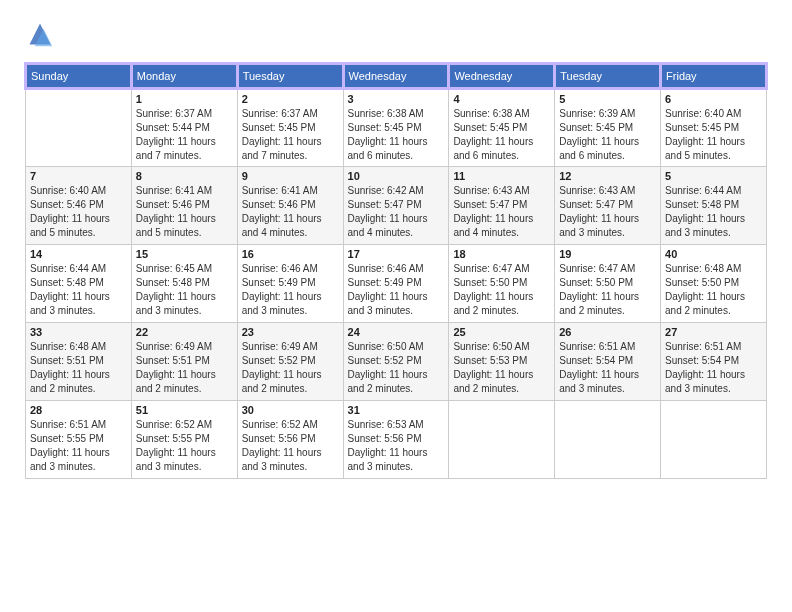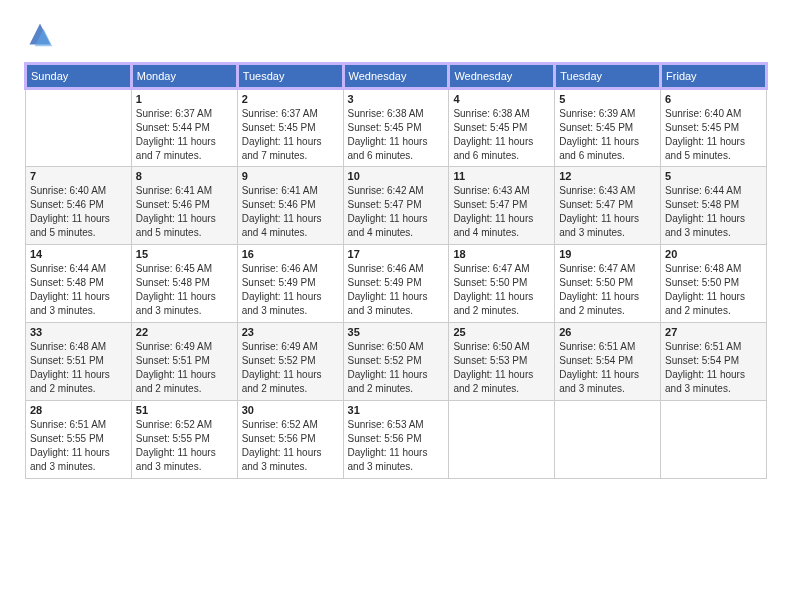--- a/index.html
+++ b/index.html
@@ -205,39 +205,39 @@
           </td>
           <td>
             <div class="day-number">18</div>
             <div class="day-info">Sunrise: 6:47 AM<br>Sunset: 5:50 PM<br>Daylight: 11 hours and 2 minutes.</div>
           </td>
           <td>
             <div class="day-number">19</div>
             <div class="day-info">Sunrise: 6:47 AM<br>Sunset: 5:50 PM<br>Daylight: 11 hours and 2 minutes.</div>
           </td>
           <td>
-            <div class="day-number">20</div>
+            <div class="day-number">40</div>
             <div class="day-info">Sunrise: 6:48 AM<br>Sunset: 5:50 PM<br>Daylight: 11 hours and 2 minutes.</div>
           </td>
         </tr>
         <tr>
           <td>
             <div class="day-number">33</div>
             <div class="day-info">Sunrise: 6:48 AM<br>Sunset: 5:51 PM<br>Daylight: 11 hours and 2 minutes.</div>
           </td>
           <td>
             <div class="day-number">22</div>
             <div class="day-info">Sunrise: 6:49 AM<br>Sunset: 5:51 PM<br>Daylight: 11 hours and 2 minutes.</div>
           </td>
           <td>
             <div class="day-number">23</div>
             <div class="day-info">Sunrise: 6:49 AM<br>Sunset: 5:52 PM<br>Daylight: 11 hours and 2 minutes.</div>
           </td>
           <td>
-            <div class="day-number">35</div>
+            <div class="day-number">24</div>
             <div class="day-info">Sunrise: 6:50 AM<br>Sunset: 5:52 PM<br>Daylight: 11 hours and 2 minutes.</div>
           </td>
           <td>
             <div class="day-number">25</div>
             <div class="day-info">Sunrise: 6:50 AM<br>Sunset: 5:53 PM<br>Daylight: 11 hours and 2 minutes.</div>
           </td>
           <td>
             <div class="day-number">26</div>
             <div class="day-info">Sunrise: 6:51 AM<br>Sunset: 5:54 PM<br>Daylight: 11 hours and 3 minutes.</div>
           </td>

